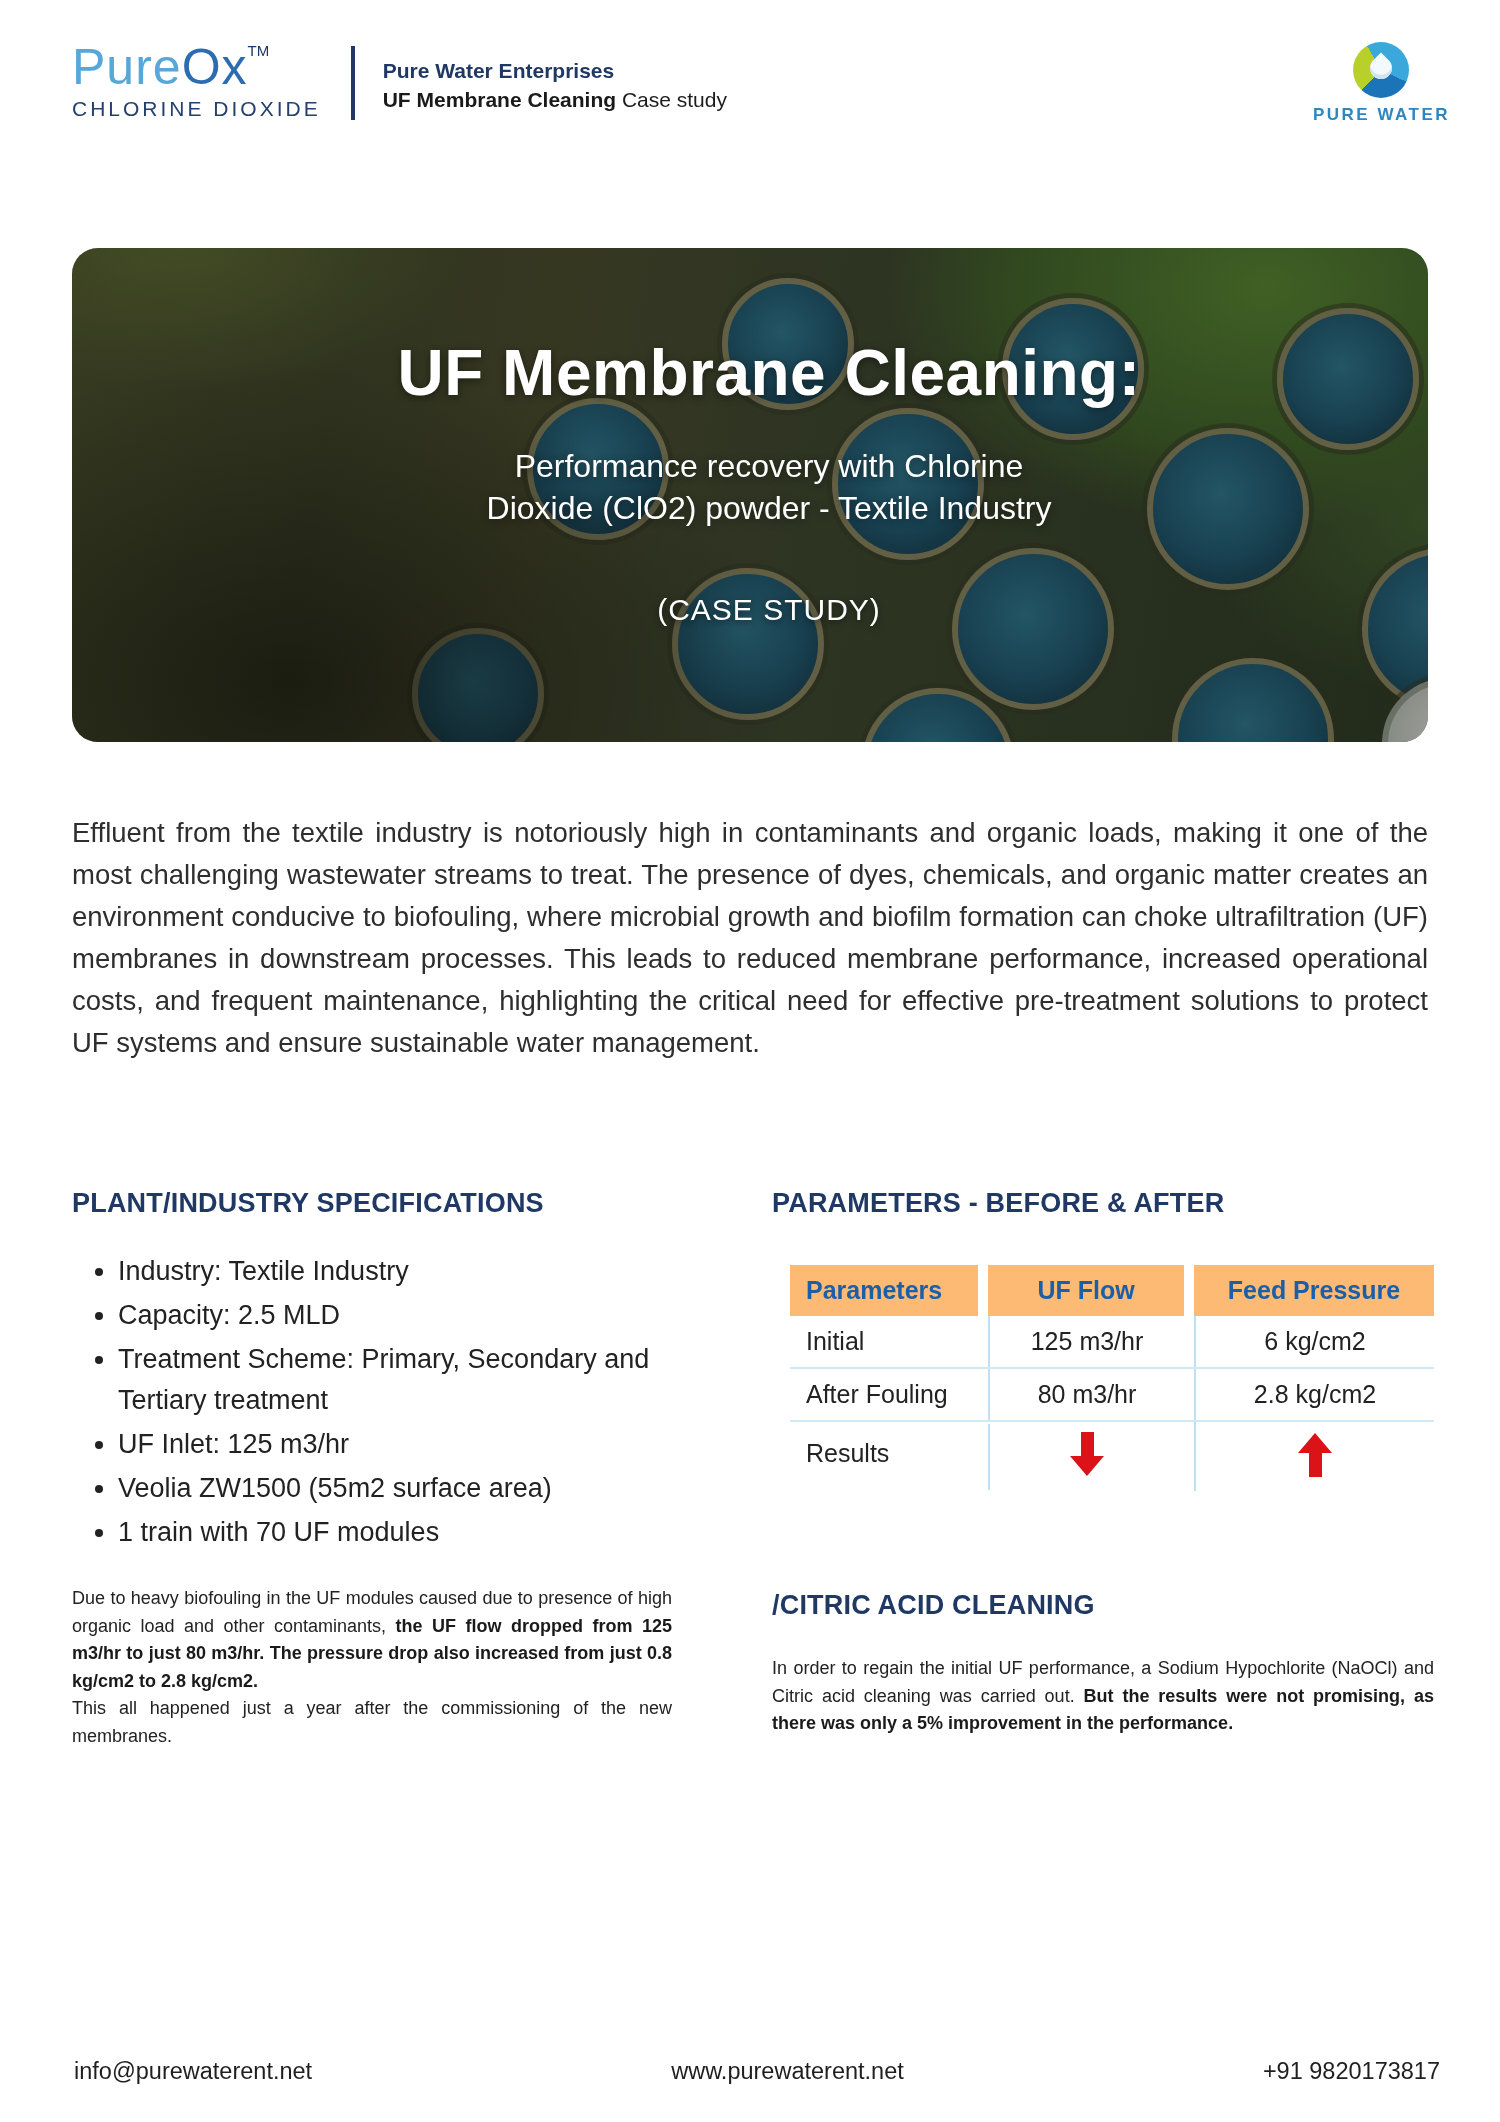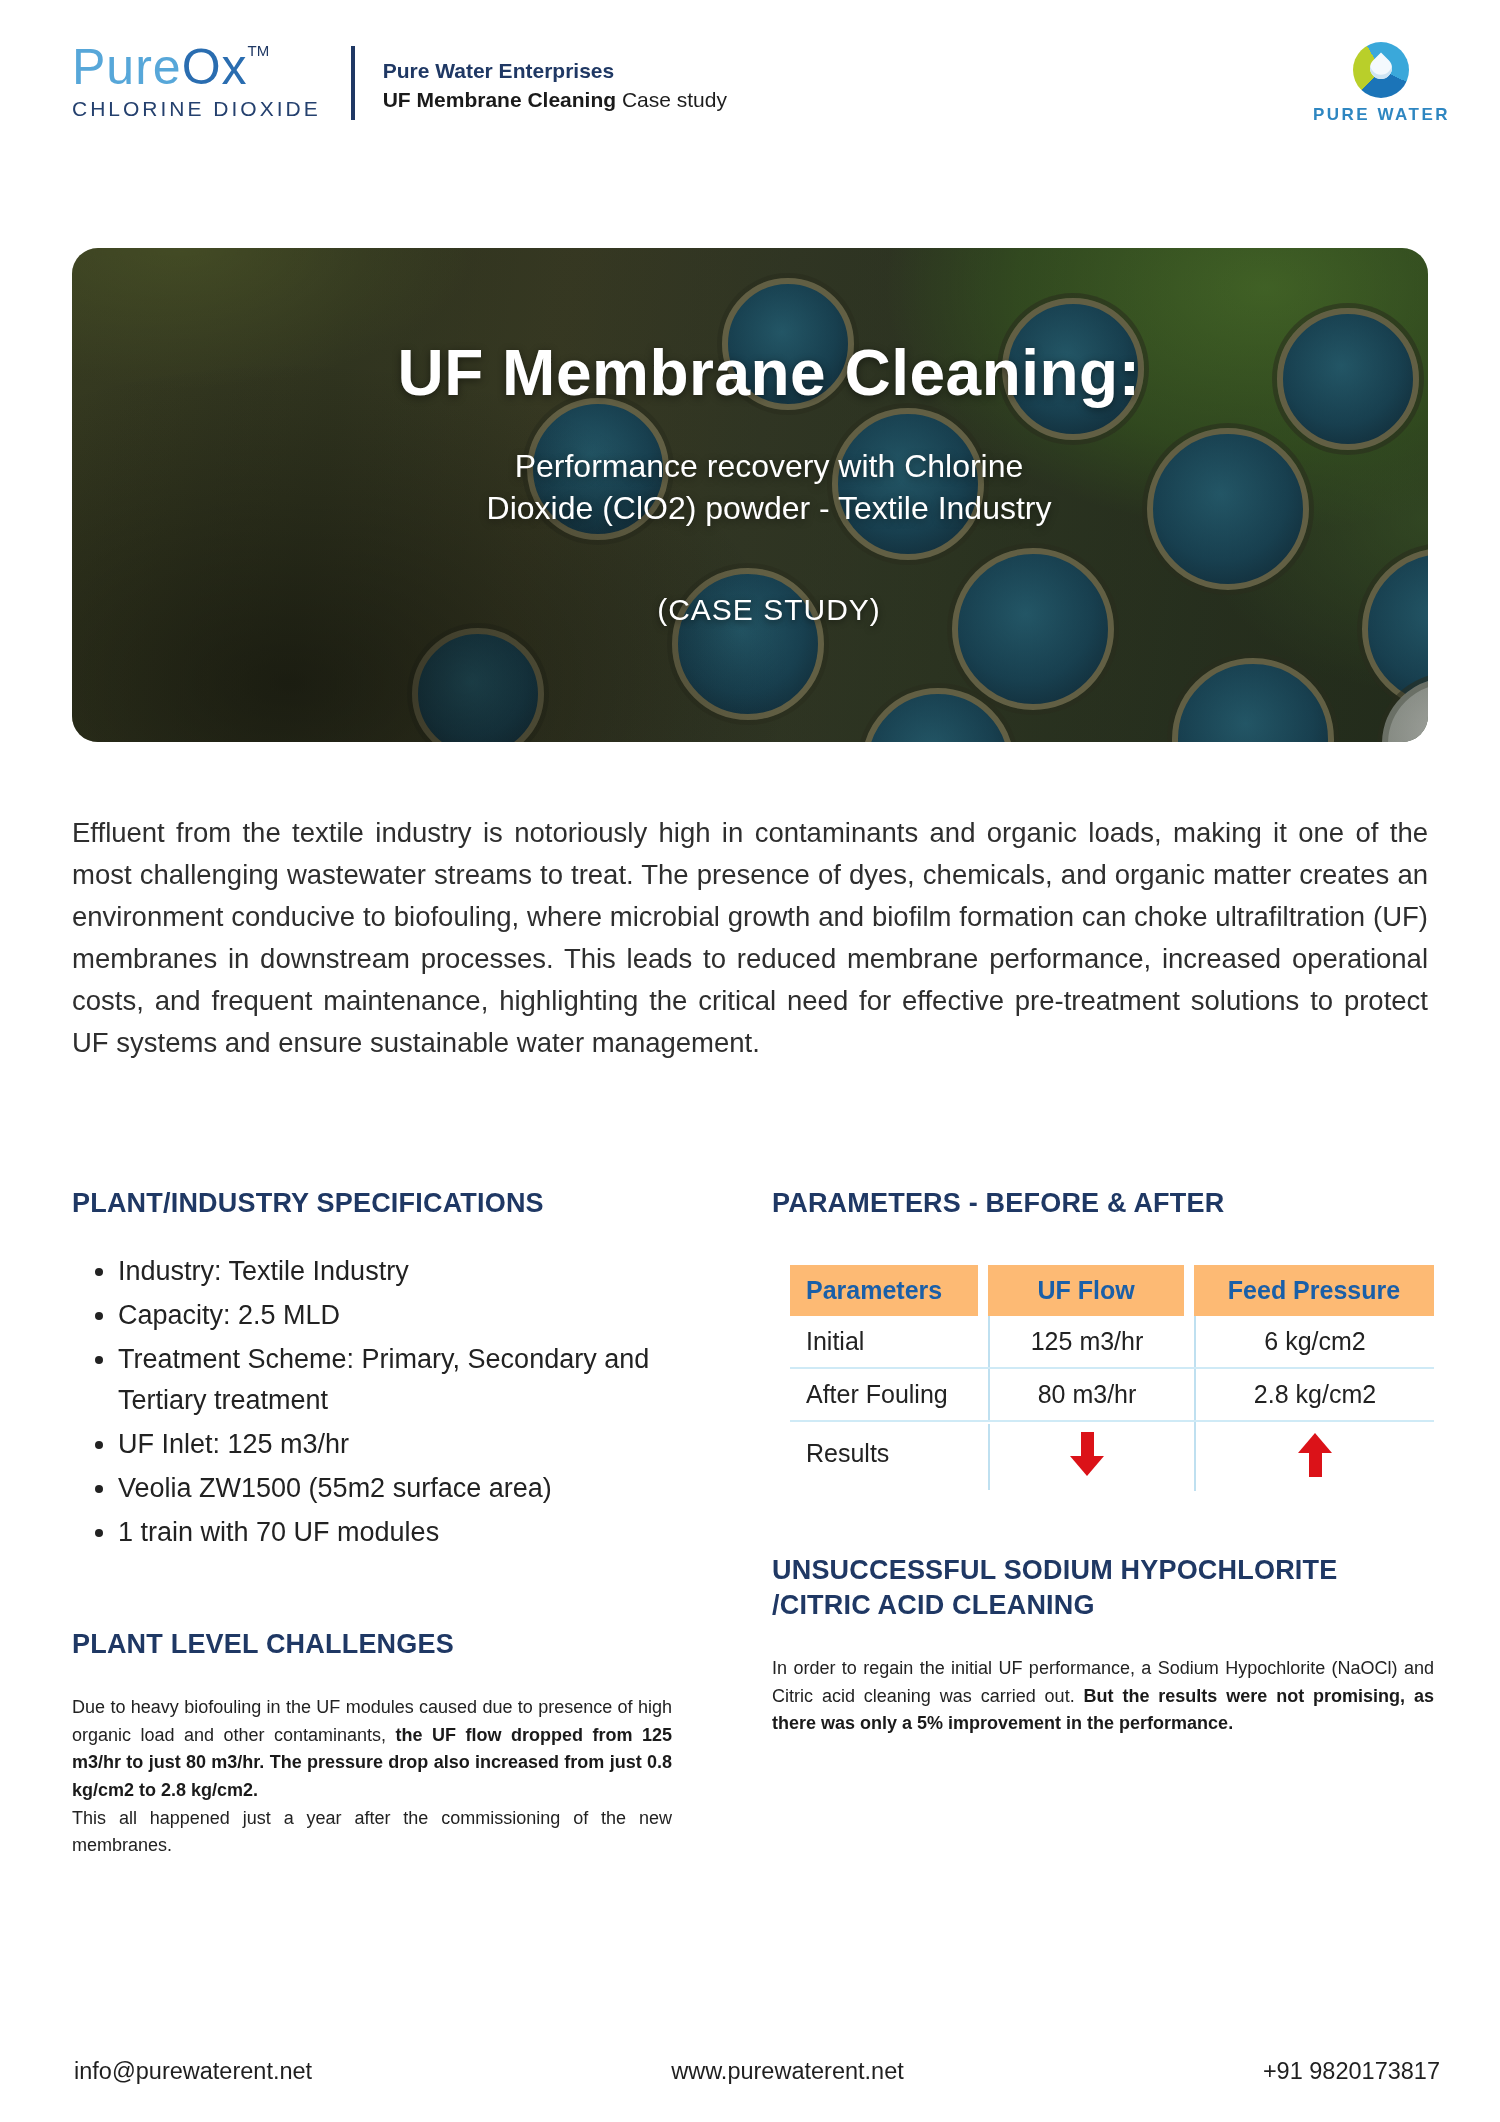--- a/index.html
+++ b/index.html
@@ -132,21 +132,20 @@
   <div class="col-left">
     <h2 class="sec-h">PLANT/INDUSTRY SPECIFICATIONS</h2>
     <ul class="spec-list">
       <li>Industry: Textile Industry</li>
       <li>Capacity: 2.5 MLD</li>
       <li>Treatment Scheme: Primary, Secondary and Tertiary treatment</li>
       <li>UF Inlet: 125 m3/hr</li>
       <li>Veolia ZW1500 (55m2 surface area)</li>
       <li>1 train with 70 UF modules</li>
     </ul>
-    <h2 class="sec-h challenges-h">PLANT LEVEL CHALLENGES</h2>
     <p class="body-p"><span>Due to heavy biofouling in the UF modules caused due to presence of high organic load and other contaminants, </span><strong>the UF flow dropped from 125 m3/hr to just 80 m3/hr. The pressure drop also increased from just 0.8 kg/cm2 to 2.8 kg/cm2.</strong></p>
     <p class="body-p cont">This all happened just a year after the commissioning of the new membranes.</p>
   </div>
 
   <div class="col-right">
     <h2 class="sec-h">PARAMETERS - BEFORE &amp; AFTER</h2>
 
     <div class="ptable">
       <div class="prow head">
         <div class="pcell c1">Parameters</div>
@@ -173,21 +172,21 @@
         </div>
         <div class="pcell c3">
           <span class="arrow">
               <span class="head-up"></span>
               <span class="shaft"></span>
             </span>
         </div>
       </div>
     </div>
 
-    <h2 class="sec-h naocl-h"><span>UNSUCCESSFUL SODIUM HYPOCHLORITE</span><br><span>/CITRIC ACID CLEANING</span></h2>
+    <h2 class="sec-h naocl-h"><br><span>/CITRIC ACID CLEANING</span></h2>
     <p class="body-p"><span>In order to regain the initial UF performance, a Sodium Hypochlorite (NaOCl) and Citric acid cleaning was carried out. </span><strong>But the results were not promising, as there was only a 5% improvement in the performance.</strong></p>
   </div>
 
   <div class="footer">
     <span>info@purewaterent.net</span>
     <span>www.purewaterent.net</span>
     <span>+91 9820173817</span>
   </div>
 
 </div>

